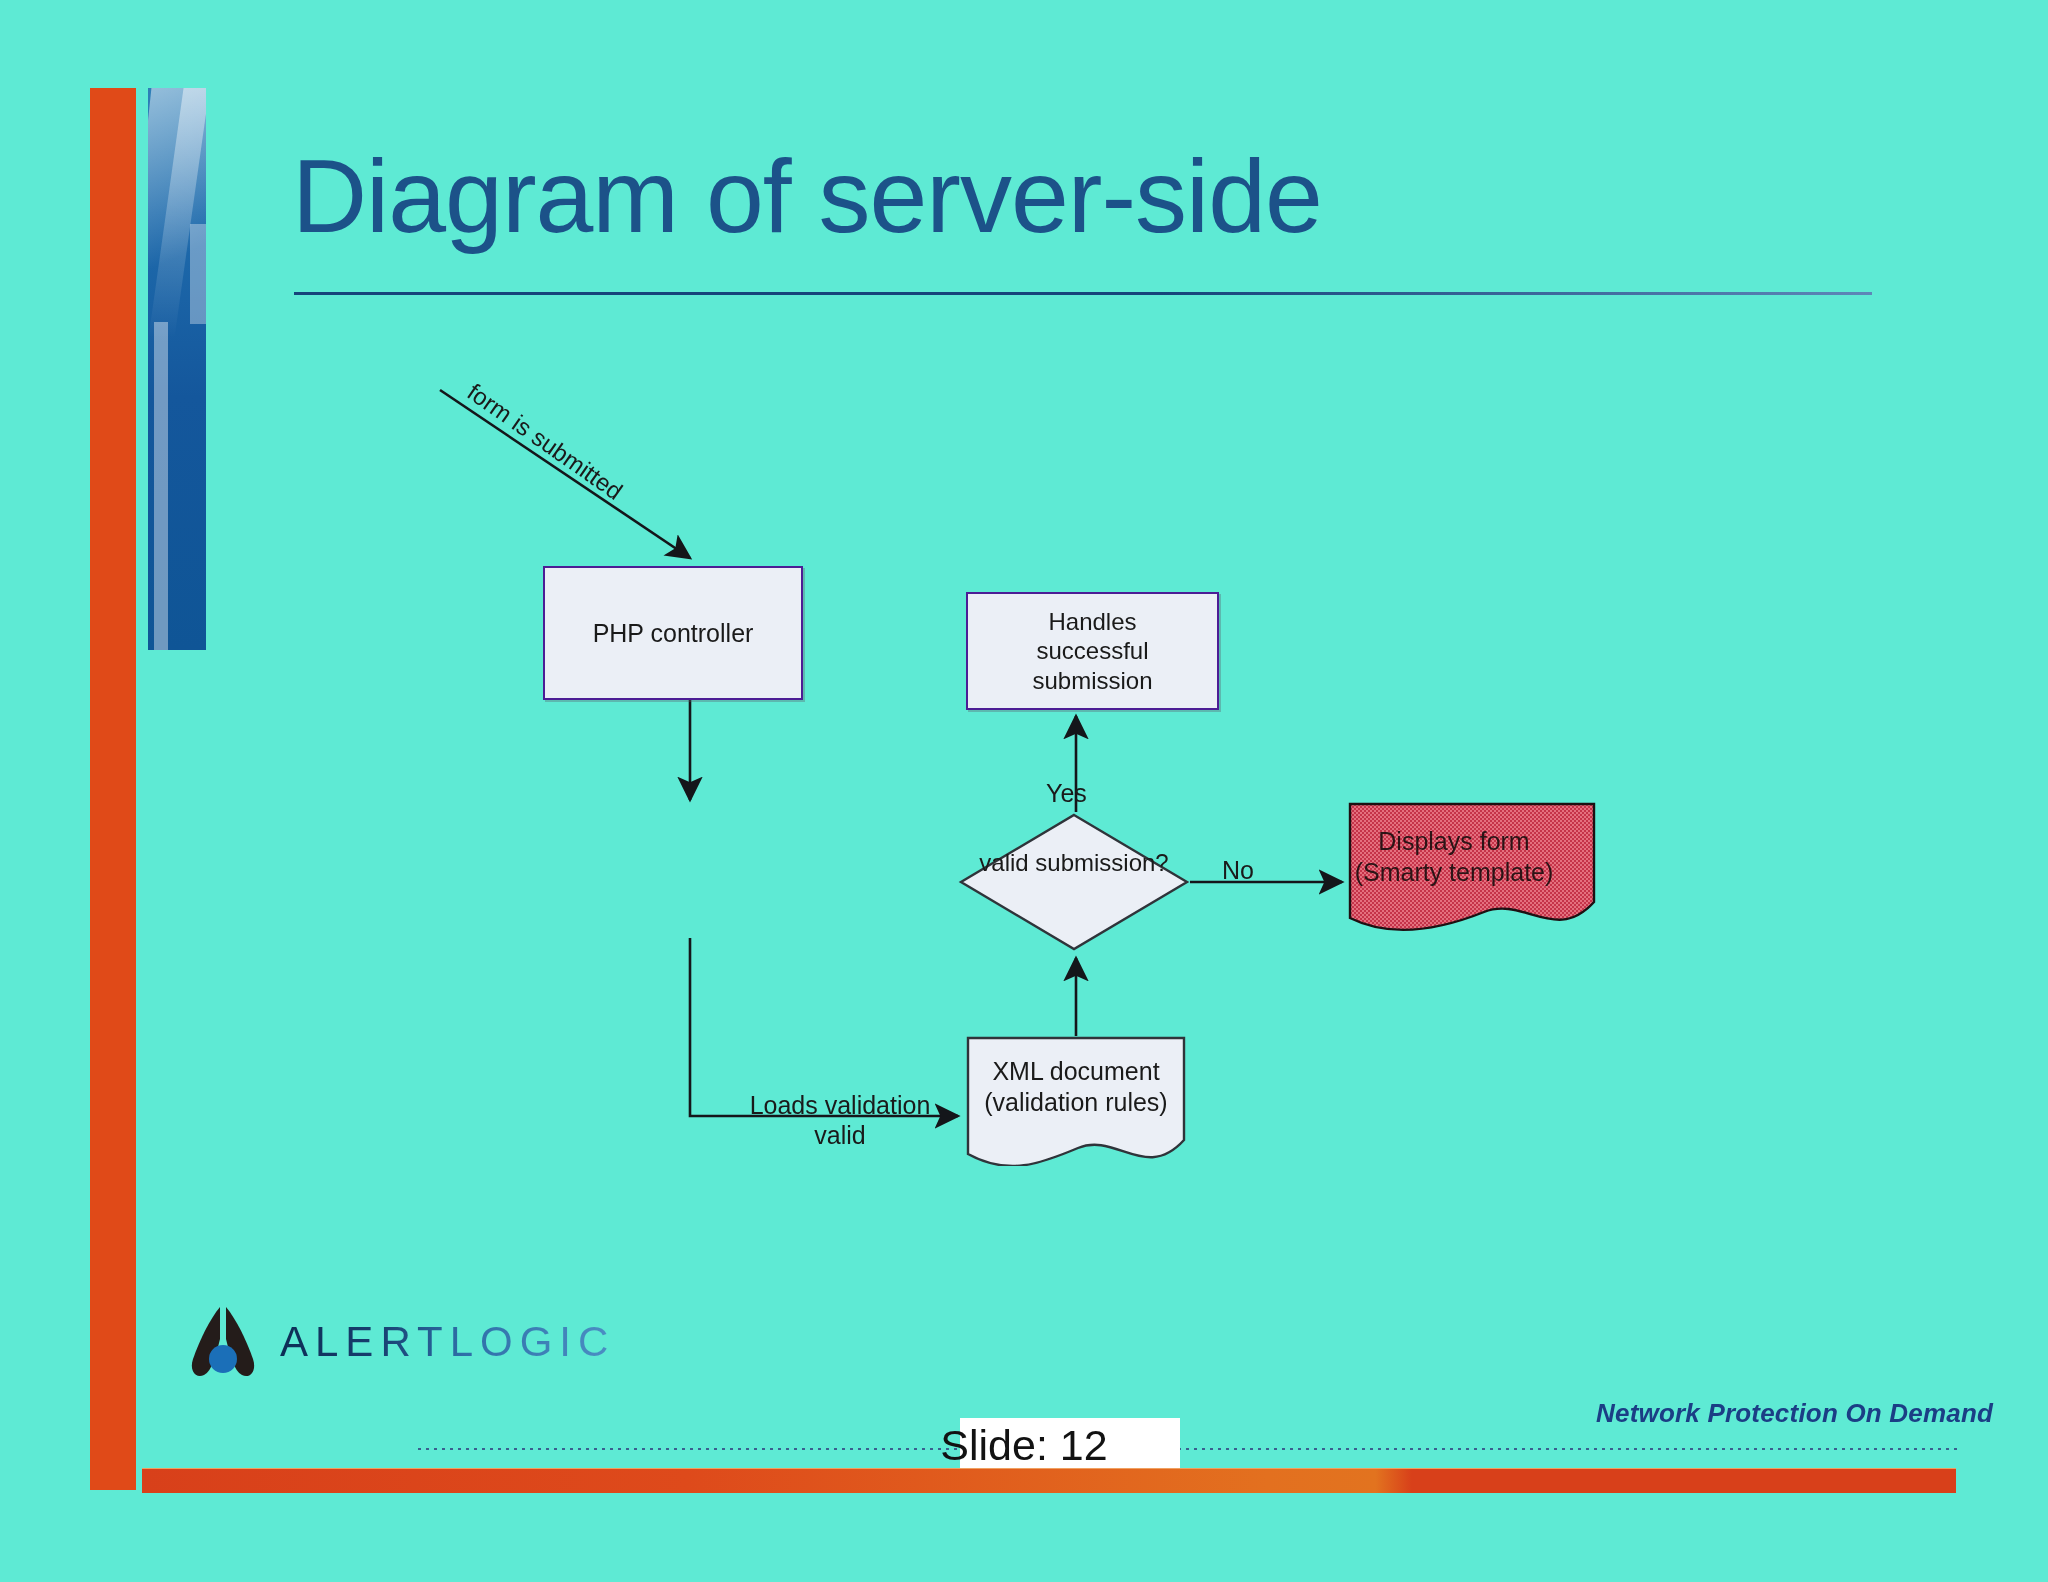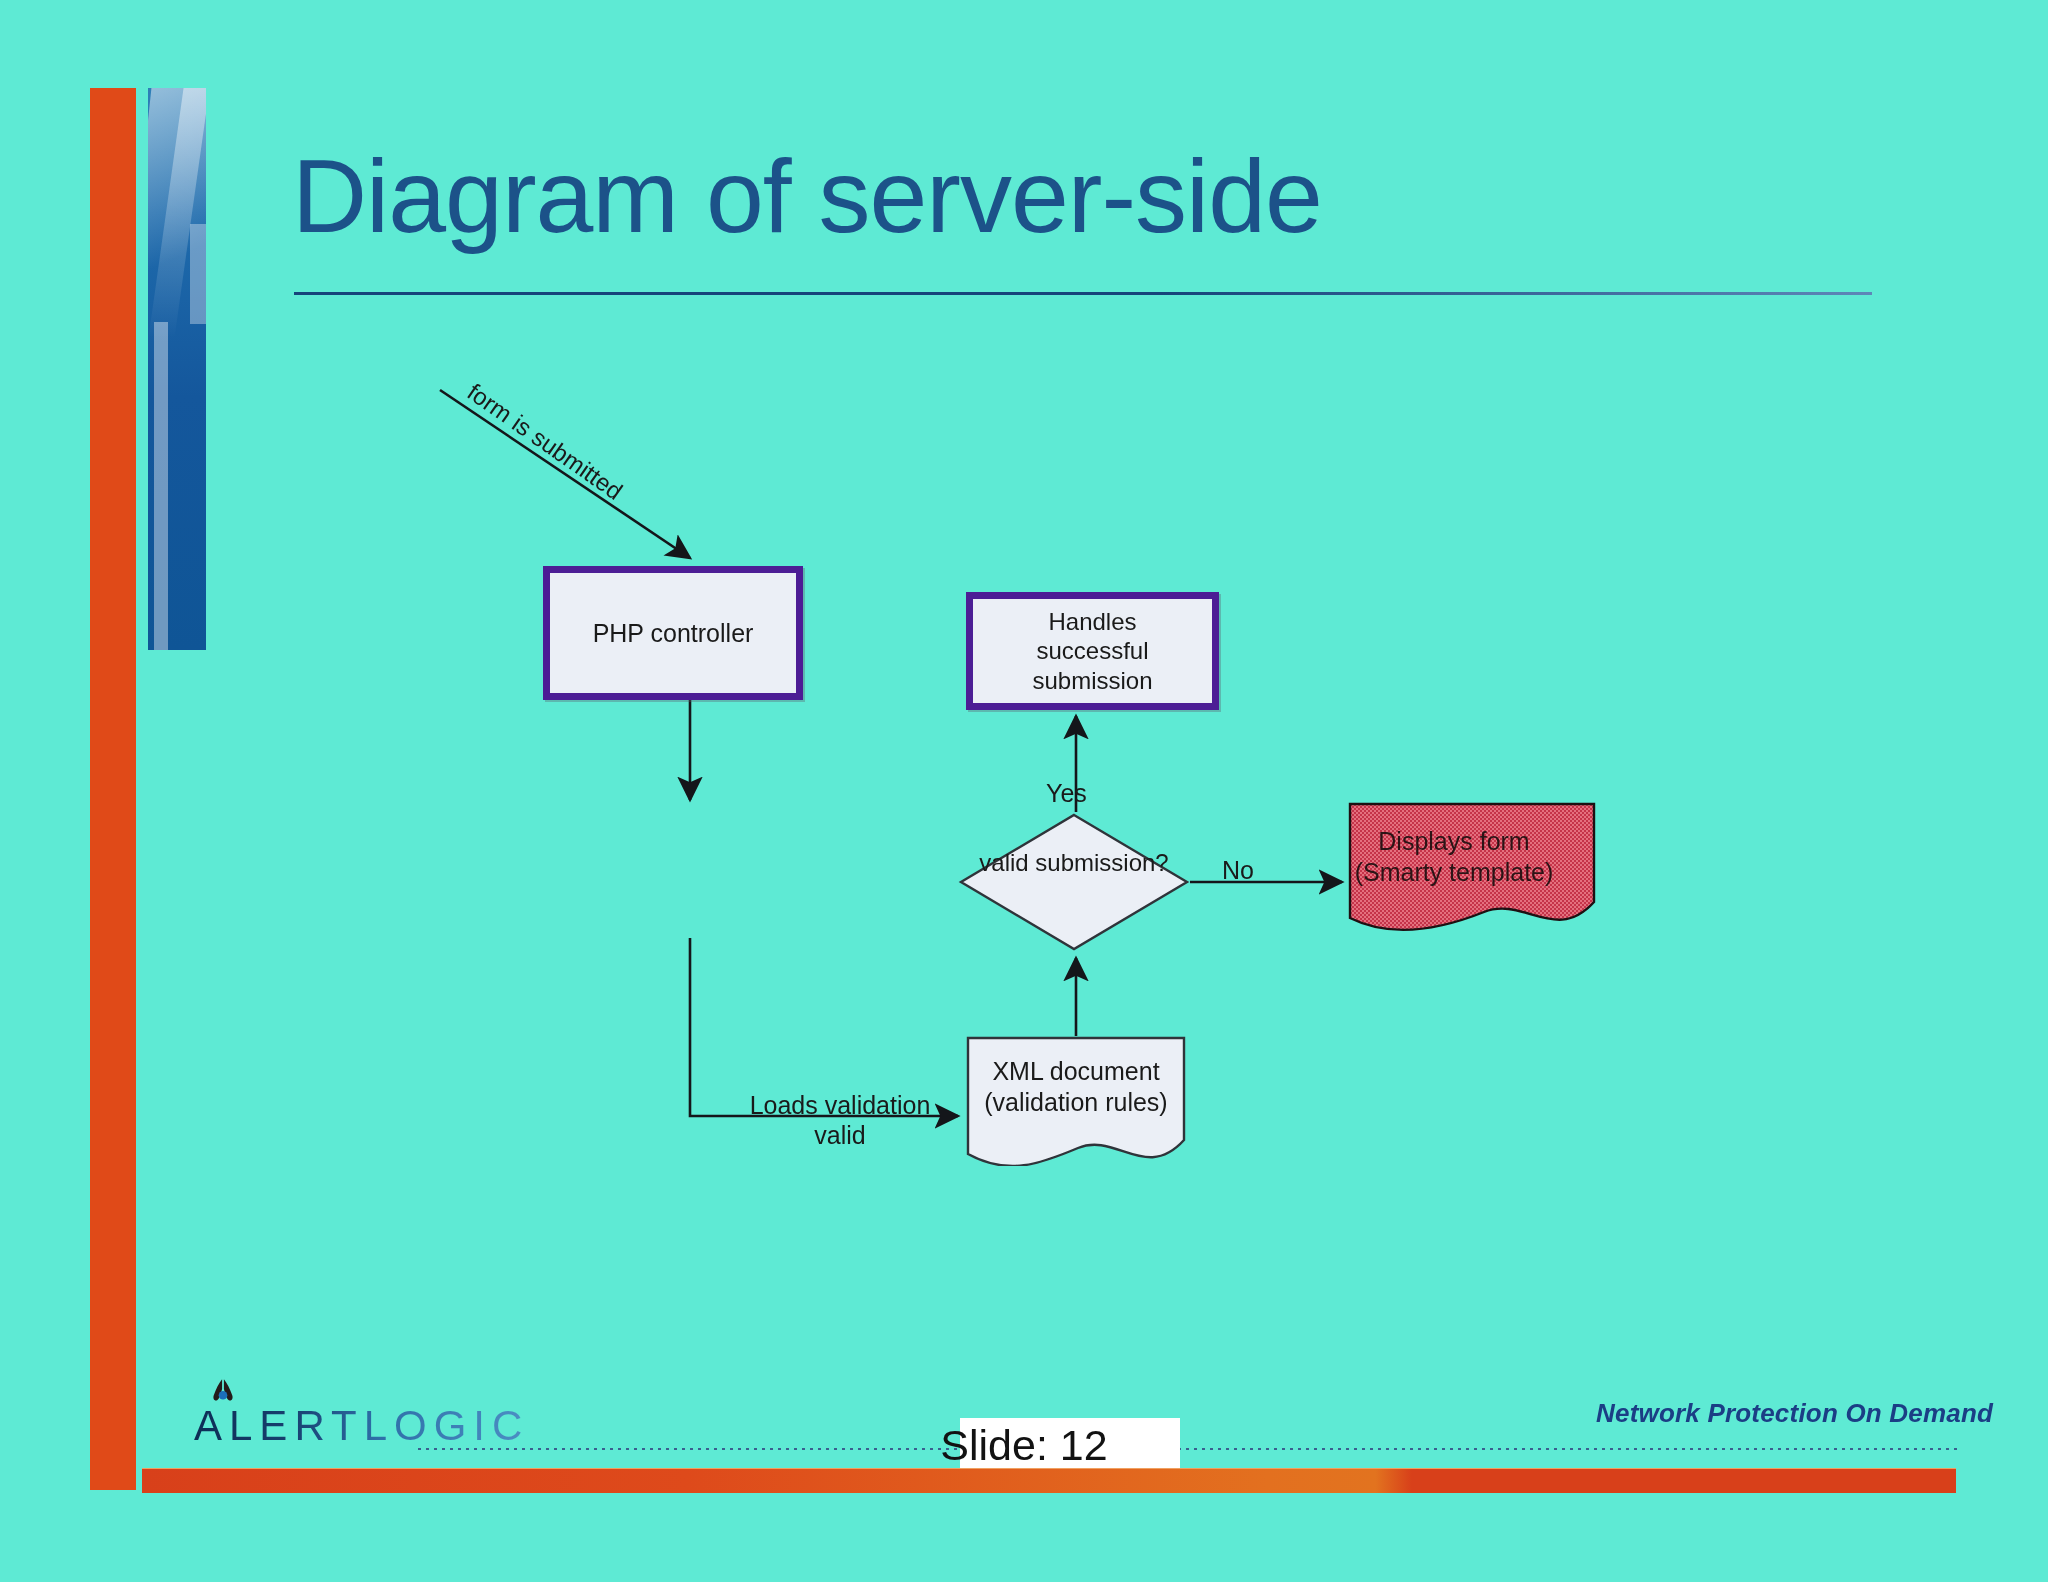--- a/index.html
+++ b/index.html
@@ -59,21 +59,21 @@
 
   .node{
     position:absolute;
     box-sizing:border-box;
     display:flex;align-items:center;justify-content:center;
     text-align:center;
     color:#1a1a1a;
     font-size:25px;
     line-height:1.22;
     background:#EBEFF6;
-    border:7px solid #4c1d95;
+    border:2px solid #4c1d95;
     box-shadow:2px 2px 0 rgba(90,95,105,.35);
   }
   .node span{display:block;}
 
   
   #node-php{left:543px;top:566px;width:260px;height:134px;}
   #node-formval{left:562px;top:806px;width:254px;height:132px;}
   #node-handles{left:966px;top:592px;width:253px;height:118px;font-size:24px;}
 
   
@@ -99,21 +99,21 @@
   #lbl-yes{left:1046px;top:778px;}
   #lbl-no{left:1222px;top:855px;}
   #lbl-loads{left:720px;top:1090px;width:240px;}
   #lbl-formsub{
     left:478px;top:378px;width:230px;
     transform:rotate(35deg);transform-origin:left top;
     font-size:24px;color:#1a1a1a;white-space:nowrap;text-align:left;
   }
 
   
-  .logo{position:absolute;left:180px;top:1378px;height:72px;display:flex;flex-direction:column;}
+  .logo{position:absolute;left:180px;top:1306px;height:72px;display:flex;align-items:center;}
   .logo-word{
     font-size:42px;letter-spacing:7px;font-weight:400;
     margin-left:14px;
     background:linear-gradient(90deg,#0D2E55 0%,#173E6E 28%,#2E6FA8 55%,#4C8FC4 100%);
     -webkit-background-clip:text;background-clip:text;color:transparent;
   }
   .dotted-line{
     position:absolute;left:418px;top:1448px;width:1540px;height:2px;
     background-image:repeating-linear-gradient(90deg,#3a5f8f 0 3px,transparent 3px 8px);
   }

